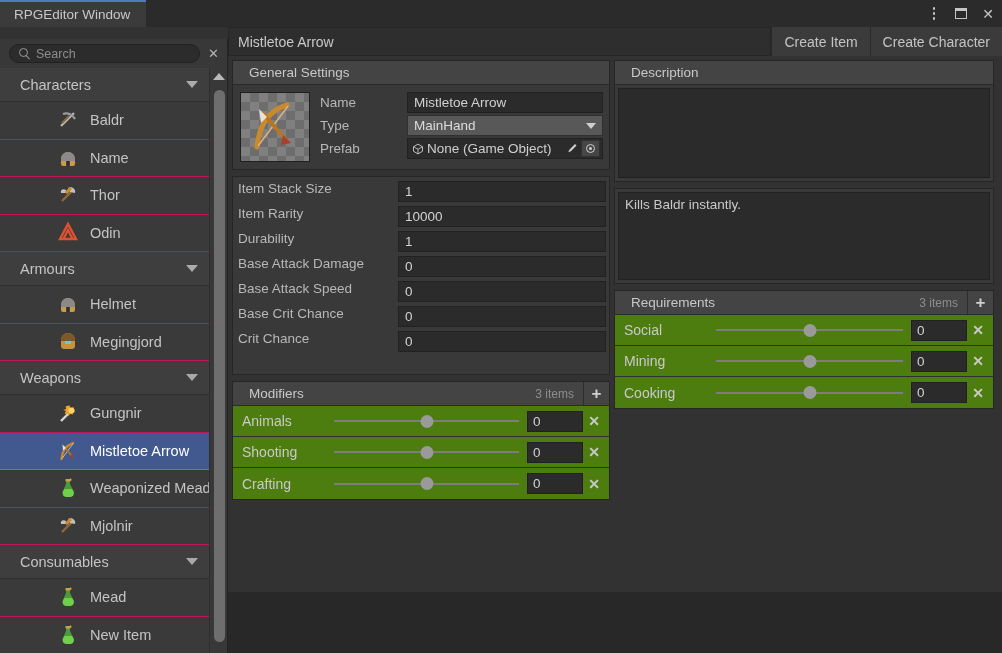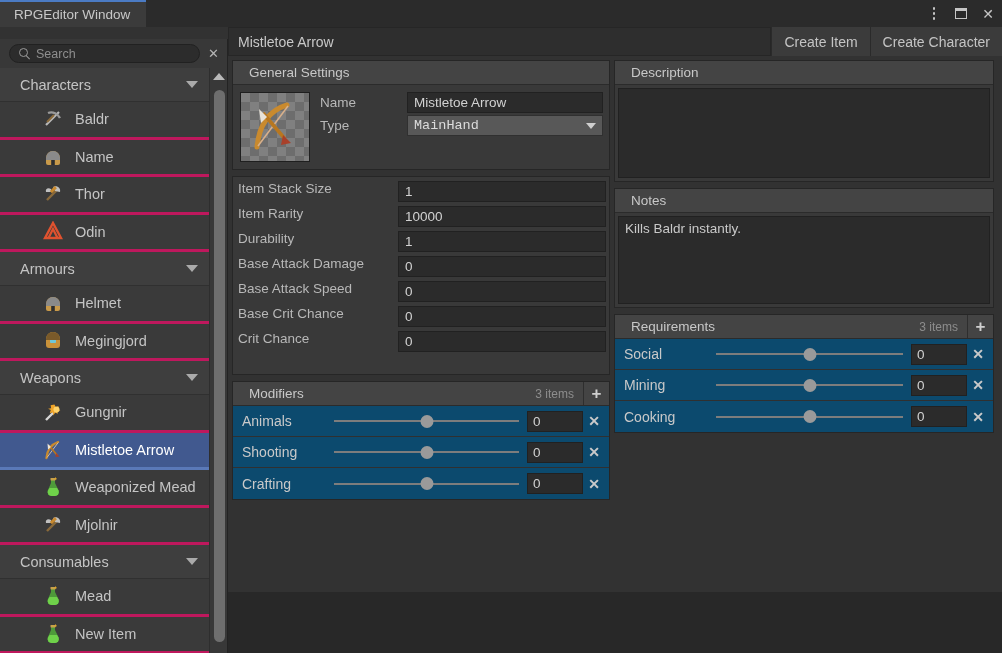--- a/index.html
+++ b/index.html
@@ -73,22 +73,22 @@
   .grouphdr {
     height: 34px; background: #3e3e3e; display: flex; align-items: center;
     padding: 0 12px 0 20px; color: #c4c4c4; font-size: 14.5px;
     border-bottom: 1px solid #303030; cursor: pointer;
   }
   .grouphdr .gname { flex: 1; }
   .tri { width: 0; height: 0; border-left: 6px solid transparent;
          border-right: 6px solid transparent; border-top: 7px solid #aaa; }
   .row {
     height: 37.5px; display: flex; align-items: center; gap: 11px;
-    padding-left: 42px; color: #c4c4c4; font-size: 14.5px;
-    background: #3a3a3a; border-bottom: 3px solid #be185d; cursor: pointer;
+    padding-left: 57px; color: #c4c4c4; font-size: 14.5px;
+    background: #3a3a3a; border-bottom: 1px solid #be185d; cursor: pointer;
     white-space: nowrap; overflow: hidden;
   }
   .row.sel { background: #41598f; color: #fff; border-bottom-color: #5a79b8; }
   .ico { width: 22px; height: 22px; flex: none; position: relative; }
 
   
   .sbar {
     position: absolute; right: 0; top: 29px; width: 18px; bottom: 0;
     background: #383838; border-left: 1px solid #2e2e2e;
   }
@@ -152,21 +152,20 @@
   .flabel { width: 87px; color: #b8b8b8; font-size: 13.5px; flex: none; }
   .finput {
     flex: 1; height: 21px; background: #2b2b2b; border: 1px solid #212121;
     display: flex; align-items: center; padding: 0 6px; color: #d2d2d2; font-size: 13.5px;
     cursor: text;
   }
   .fselect {
     flex: 1; height: 21px; background: #585858; border: 1px solid #303030;
     display: flex; align-items: center; padding: 0 6px; color: #dcdcdc; font-size: 13.5px;
     cursor: pointer;
-    font-family: Liberation Mono, monospace;
   }
   .fselect .lbl { flex: 1; }
   .caret { width: 0; height: 0; border-left: 5px solid transparent;
            border-right: 5px solid transparent; border-top: 6px solid #cfcfcf; }
   .fobj {
     flex: 1; height: 21px; background: #2b2b2b; border: 1px solid #212121;
     display: flex; align-items: center; padding: 0 2px 0 4px; gap: 3px; cursor: pointer;
   }
   .fobj .otext { flex: 1; color: #cfcfcf; font-size: 13.5px; white-space: nowrap; }
   .cube { width: 12px; height: 12px; flex: none; }
@@ -185,21 +184,21 @@
   .srow:last-child { margin-bottom: 18px; }
   .slabel { width: 160px; color: #b8b8b8; font-size: 13.5px; flex: none; }
   .sinput {
     flex: 1; height: 21px; background: #2b2b2b; border: 1px solid #212121;
     display: flex; align-items: center; padding: 0 6px; color: #d2d2d2; font-size: 13.5px; cursor: text;
   }
 
   
   .slrow {
     display: flex; align-items: center; height: 31px; gap: 0;
-    border-bottom: 1px solid #303030; padding: 0 4px 0 9px; background: #0c4a6e;
+    border-bottom: 1px solid #303030; padding: 0 4px 0 9px; background: #4d7c0f;
   }
   .slrow:last-child { border-bottom: none; align-items: center; }
   .slname { width: 92px; color: #c9c9c9; font-size: 14px; flex: none; }
   .slider { flex: 1; height: 16px; position: relative; display: flex; align-items: center; cursor: pointer; margin-right: 8px; }
   .track { position: absolute; left: 0; right: 0; height: 2px; background: #7d7d7d; }
   .knob { position: absolute; left: 50%; transform: translateX(-50%); width: 13px; height: 13px;
           background: #9a9a9a; border-radius: 50%; }
   .slval {
     width: 56px; height: 21px; flex: none; background: #2b2b2b; border: 1px solid #212121;
     display: flex; align-items: center; padding: 0 5px; color: #d2d2d2; font-size: 13.5px; cursor: text;
@@ -413,20 +412,36 @@
                   <span>Mistletoe Arrow</span>
                 </div>
               </div>
               <div class="frow">
                 <span class="flabel">Type</span>
                 <div class="fselect">
                   <span class="lbl">MainHand</span>
                   <span class="caret"></span>
                 </div>
               </div>
+              <div class="frow">
+                <span class="flabel">Prefab</span>
+                <div class="fobj">
+                  <svg class="cube" viewBox="0 0 16 16">
+                    <path d="M8 1.5 L14 5 L14 11 L8 14.5 L2 11 L2 5 Z" fill="none" stroke="#cfcfcf" stroke-width="1.2"></path>
+                    <path d="M2 5 L8 8.3 L14 5 M8 8.3 L8 14.5" fill="none" stroke="#cfcfcf" stroke-width="1.1"></path>
+                  </svg>
+                  <span class="otext">None (Game Object)</span>
+                  <svg class="pencil" viewBox="0 0 16 16">
+                    <path d="M3 13 L4.5 9.5 L12 2 L14 4 L6.5 11.5 Z" fill="#d0d0d0"></path>
+                  </svg>
+                  <span class="target">
+                      <i></i>
+                    </span>
+                </div>
+              </div>
             </div>
           </div>
         </div>
 
         <div class="panel">
           <div class="stats" id="stats-rows">
               <div class="srow">
                 <span class="slabel">Item Stack Size</span>
                 <div class="sinput">
                   <span>1</span>
@@ -519,23 +534,20 @@
       <div class="colR">
 
         <div class="panel">
           <div class="phdr">
             <span class="ptitle">Description</span>
           </div>
           <div class="ta"></div>
         </div>
 
         <div class="panel">
-          <div class="phdr">
-            <span class="ptitle">Notes</span>
-          </div>
           <div class="ta notes">Kills Baldr instantly.</div>
         </div>
 
         <div class="panel">
           <div class="phdr">
             <span class="ptitle">Requirements</span>
             <span class="items">3 items</span>
             <span class="addbtn">+</span>
           </div>
           <div id="requirement-rows">

